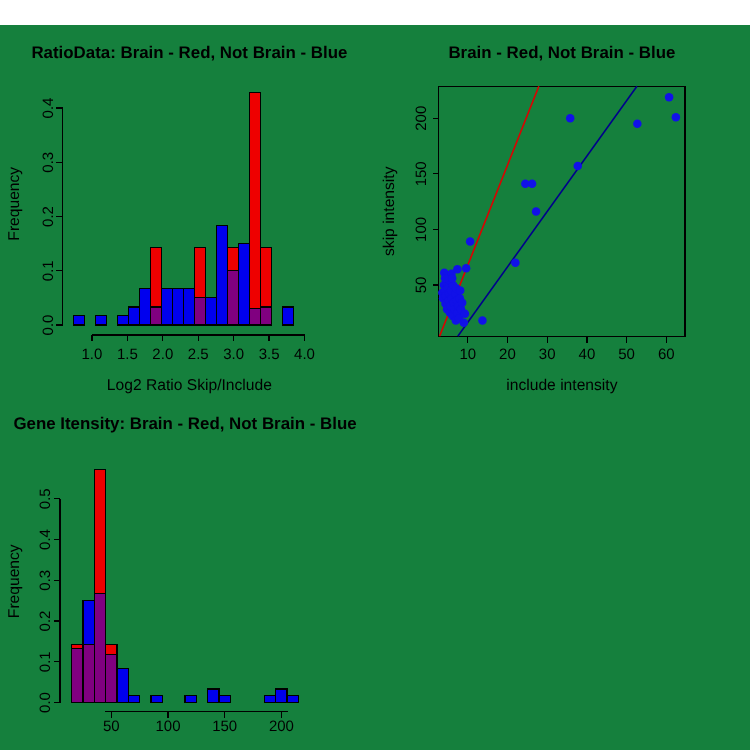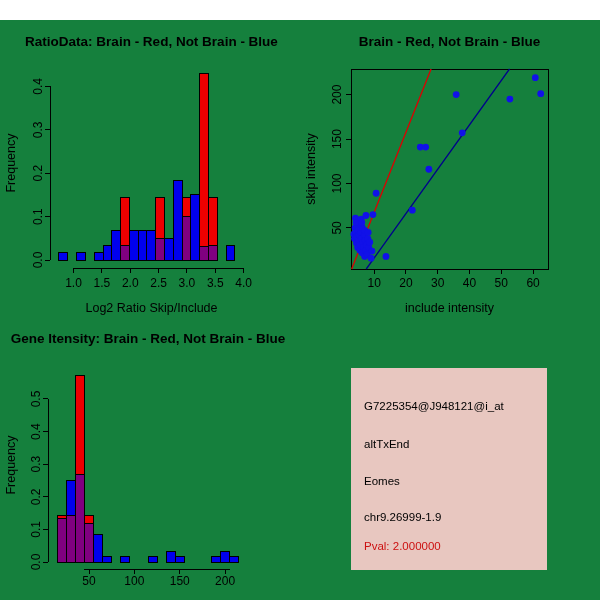--- a/index.html
+++ b/index.html
@@ -207,20 +207,13 @@
       <rect x="175.22222222222223" y="236.45714285714286" width="9.074074074074076" height="5.5428571428571445" fill="#0000ee" stroke="#000" stroke-width="1" shape-rendering="crispEdges"></rect>
       <rect x="175.22222222222223" y="236.45714285714286" width="9.074074074074076" height="5.5428571428571445" fill="#0000ee" stroke="#000" stroke-width="1" shape-rendering="crispEdges"></rect>
       <rect x="211.5185185185185" y="236.45714285714286" width="9.074074074074076" height="5.5428571428571445" fill="#0000ee" stroke="#000" stroke-width="1" shape-rendering="crispEdges"></rect>
       <rect x="211.5185185185185" y="236.45714285714286" width="9.074074074074076" height="5.5428571428571445" fill="#0000ee" stroke="#000" stroke-width="1" shape-rendering="crispEdges"></rect>
       <rect x="220.59259259259258" y="231.24033613445377" width="9.074074074074076" height="10.75966386554623" fill="#0000ee" stroke="#000" stroke-width="1" shape-rendering="crispEdges"></rect>
       <rect x="220.59259259259258" y="231.24033613445377" width="9.074074074074076" height="10.75966386554623" fill="#0000ee" stroke="#000" stroke-width="1" shape-rendering="crispEdges"></rect>
       <rect x="229.66666666666666" y="236.45714285714286" width="9.074074074074076" height="5.5428571428571445" fill="#0000ee" stroke="#000" stroke-width="1" shape-rendering="crispEdges"></rect>
       <rect x="229.66666666666666" y="236.45714285714286" width="9.074074074074076" height="5.5428571428571445" fill="#0000ee" stroke="#000" stroke-width="1" shape-rendering="crispEdges"></rect>
     </svg>
 
-  <div class="infobox" id="infobox" style="background: rgb(232, 199, 192);">
-    <div class="infoline" style="top:33px">G7225354@J948121@i_at</div>
-    <div class="infoline" style="top:71px">altTxEnd</div>
-    <div class="infoline" style="top:108px">Eomes</div>
-    <div class="infoline" style="top:144px">chr9.26999-1.9</div>
-    <div class="infoline" id="pvalline" style="top: 173px; color: rgb(204, 17, 17);">Pval: 2.000000</div>
-  </div>
 </div>
 
 </body></html>

